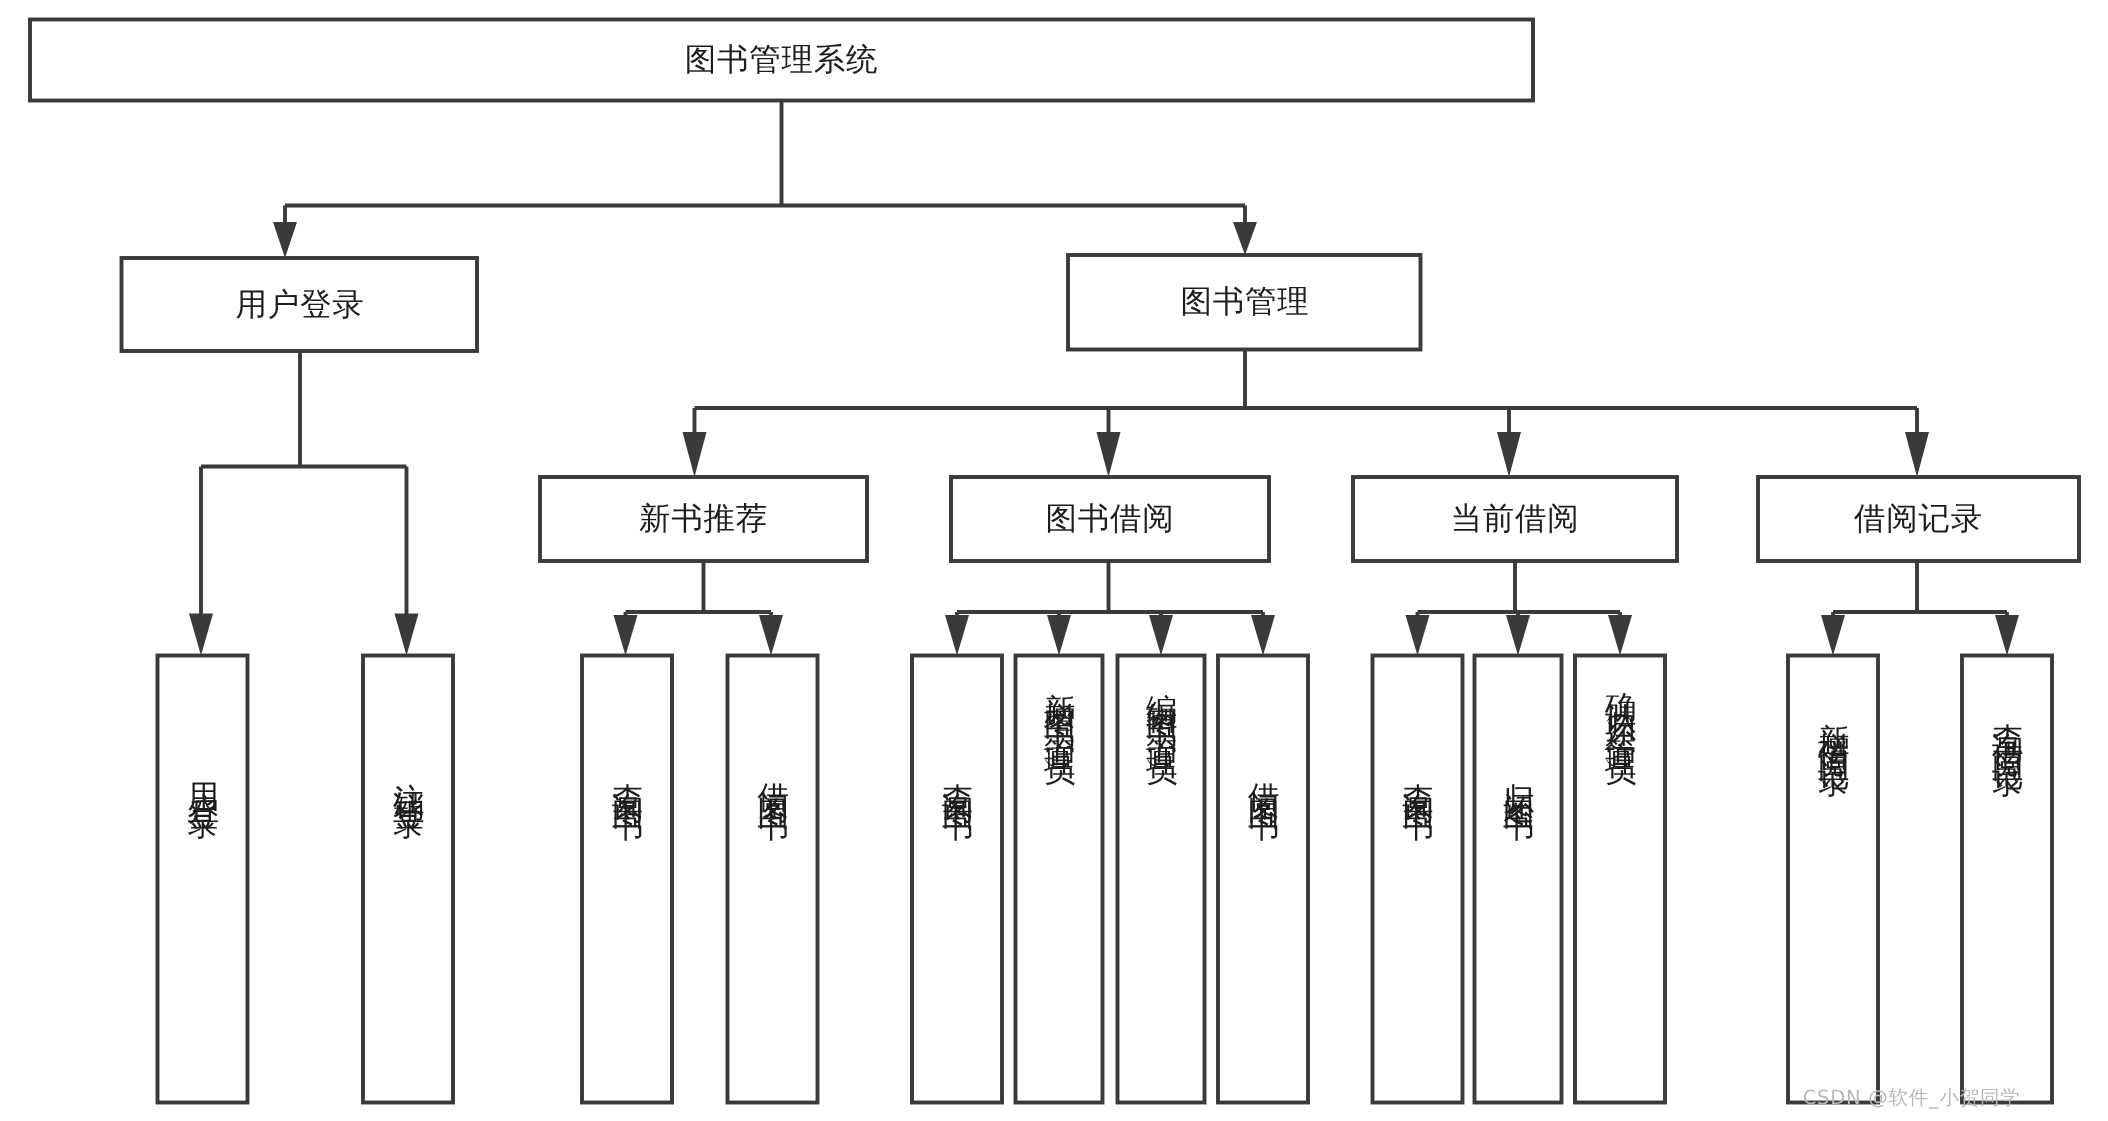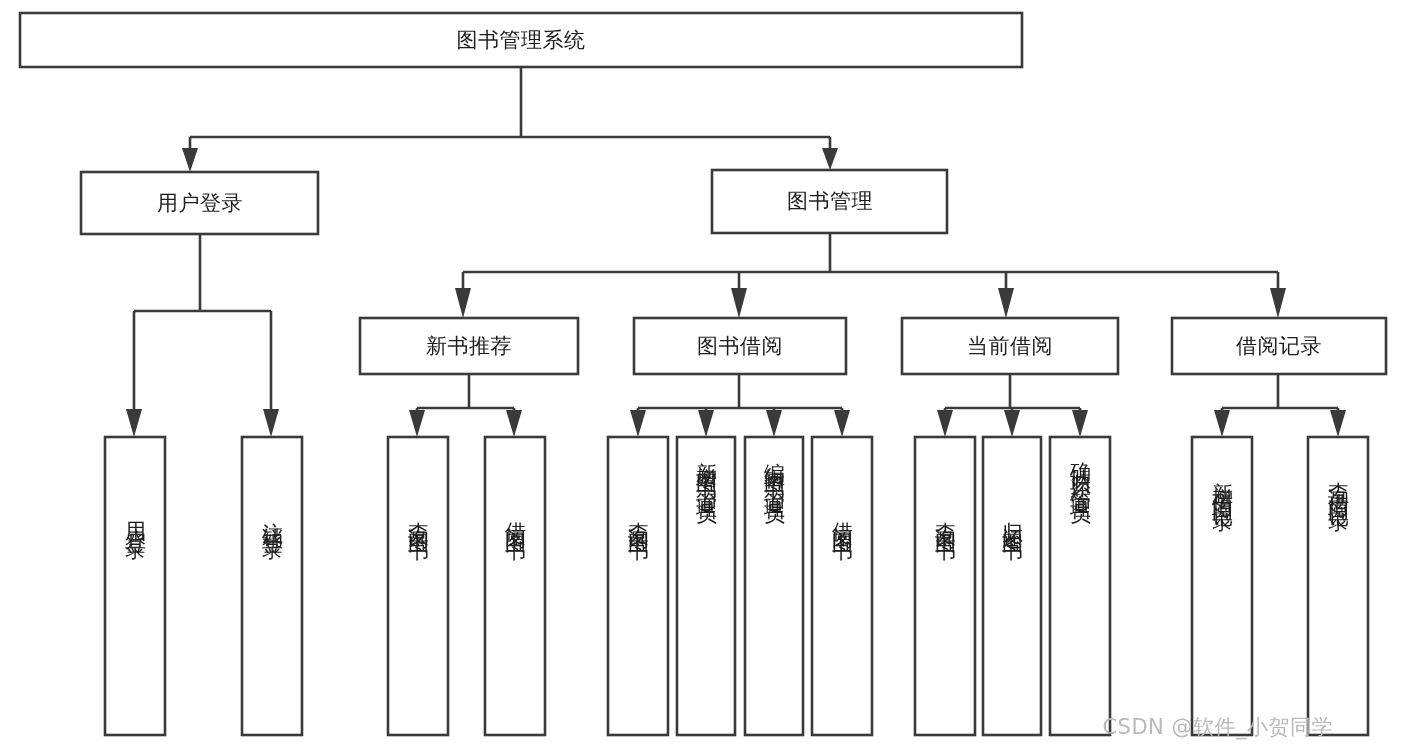--- a/index.html
+++ b/index.html
@@ -61,24 +61,24 @@
     text-orientation: upright;
     font-family: "DejaVu Sans", "Liberation Sans", sans-serif;
     font-size: 21px;
     line-height: 1;
     color: #1d1d1d;
     letter-spacing: 6px;
     white-space: nowrap;
   }
   .watermark {
     position: absolute;
-    right: 14px;
+    right: 0;
     bottom: 6px;
     font-family: "DejaVu Sans", "Liberation Sans", sans-serif;
-    font-size: 21px;
+    font-size: 13px;
     color: #b9b9b9;
     white-space: nowrap;
     letter-spacing: 0.5px;
   }
 </style>
 </head>
 <body>
 
 <div id="diagram-root">
 

